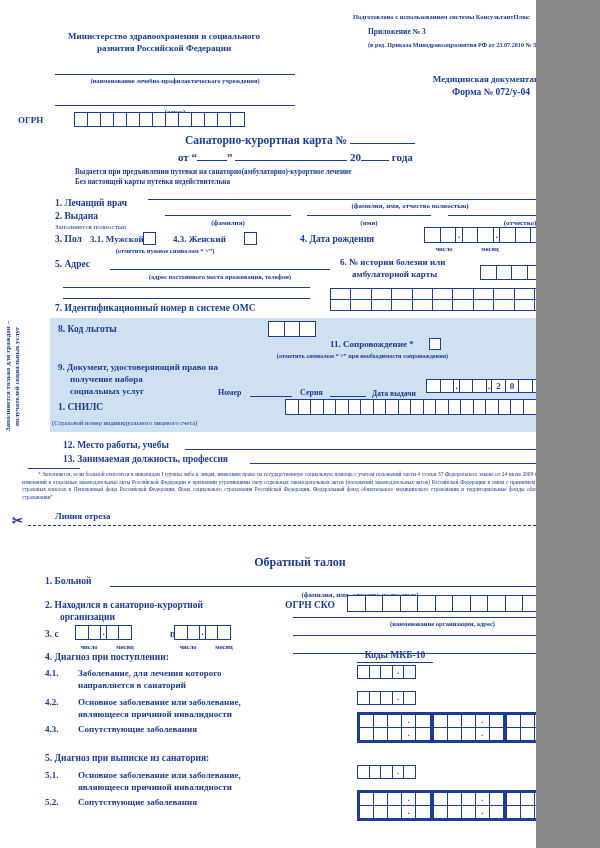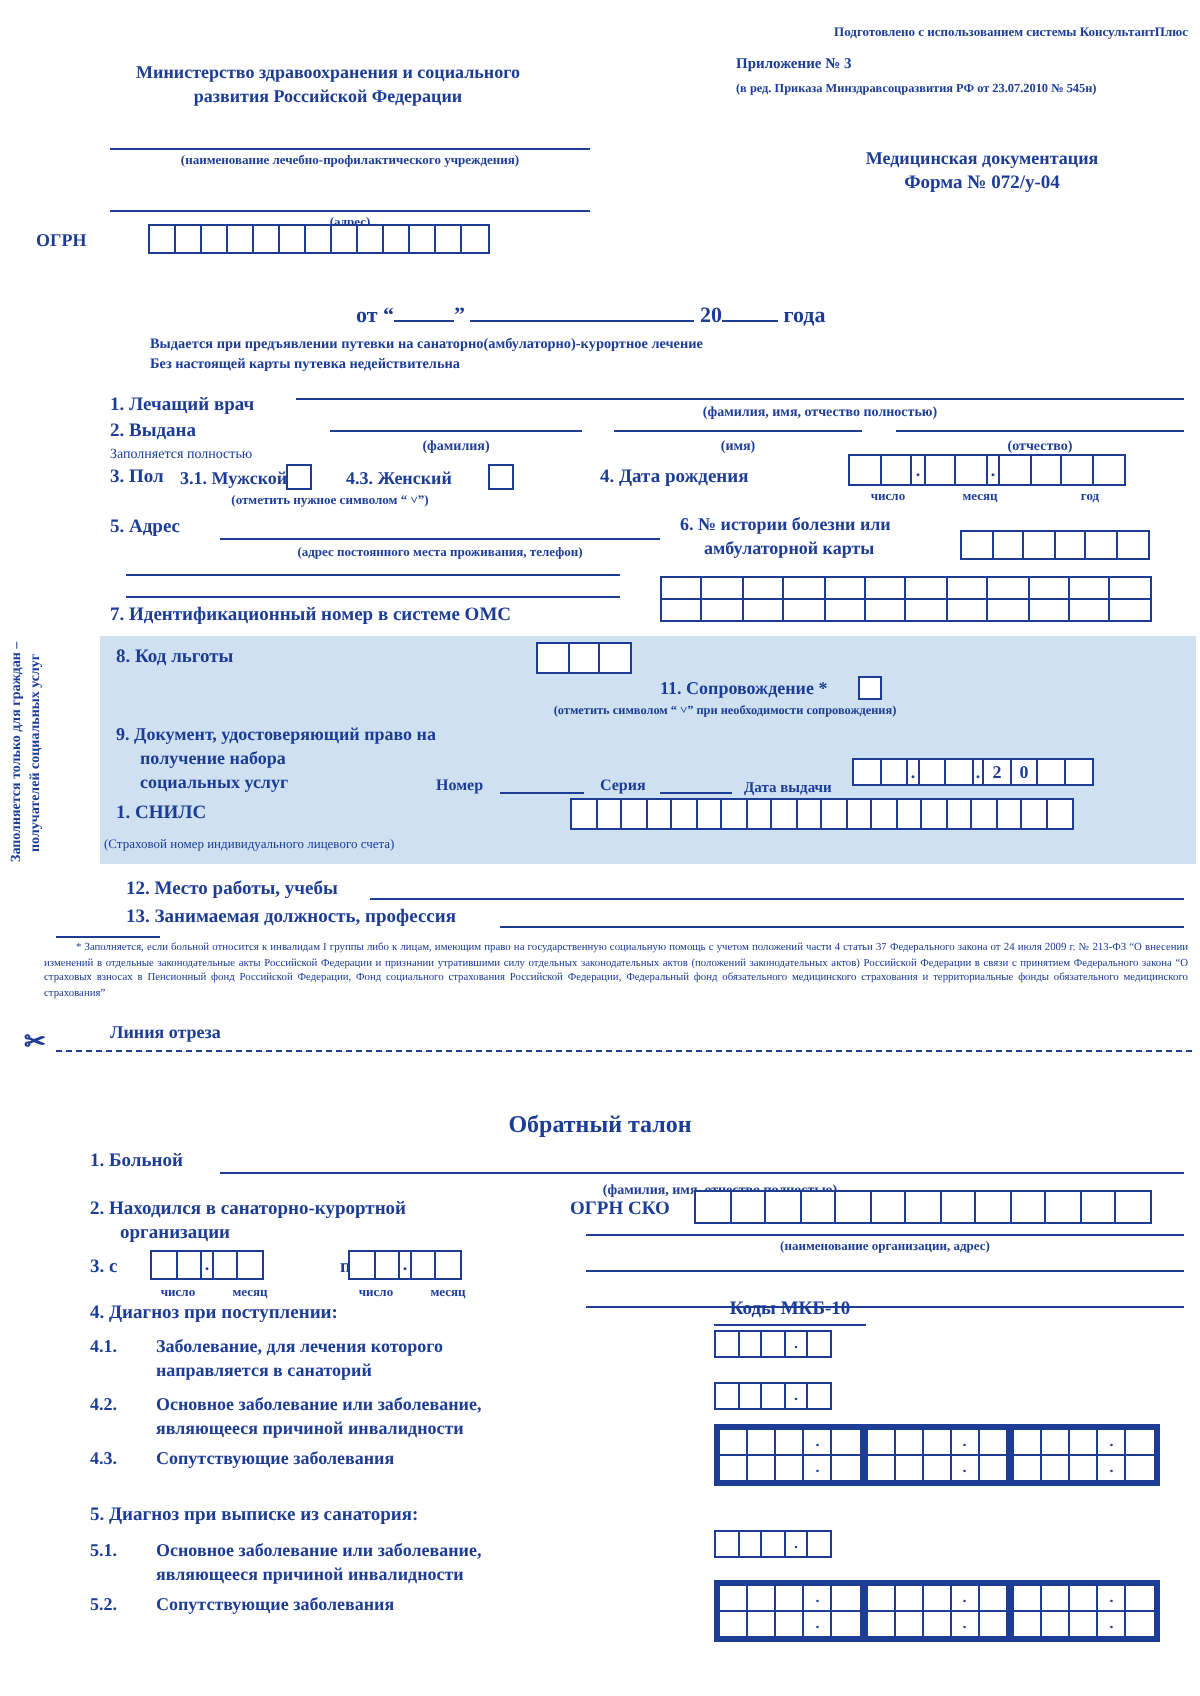--- a/index.html
+++ b/index.html
@@ -1,18 +1,18 @@
 <!DOCTYPE html>
 <html><head>
 <meta charset="utf-8">
 <style>
   :root{ --ink:#1c3c96; --panel:#cfe0f0; }
   *{margin:0;padding:0;box-sizing:border-box;}
   body{background:#888;}
-  .page{position:relative;width:600px;height:848px;background:#fff;overflow:hidden;
+  .page{position:relative;width:536px;height:848px;background:#fff;overflow:hidden;
         font-family:"Liberation Serif","DejaVu Serif",serif;color:var(--ink);font-weight:bold;}
   .a{position:absolute;}
   .c{text-align:center;}
   .r{text-align:right;}
   .line{border-bottom:1.5px solid var(--ink);}
   .bl{display:inline-block;border-bottom:1.5px solid var(--ink);height:11px;vertical-align:baseline;}
   .cells{display:flex;align-items:stretch;}
   .cell{display:inline-block;border:1.5px solid var(--ink);background:#fff;width:15px;height:15px;
         font-size:9px;line-height:13px;text-align:center;color:var(--ink);}
   .cells .cell + .cell{margin-left:-1.5px;}
@@ -80,20 +80,24 @@
       <span class="cell"></span>
       <span class="cell"></span>
       <span class="cell"></span>
       <span class="cell"></span>
       <span class="cell"></span>
       <span class="cell"></span>
       <span class="cell"></span>
       <span class="cell"></span>
     </div>
 
+  <div class="a c f115" style="left:0;top:133px;width:600px;">
+    <span>Санаторно-курортная карта №</span>
+    <span class="bl" style="width:65px;"></span>
+  </div>
   <div class="a f11s" style="left:178px;top:150px;">
     <span>от “</span><span class="bl" style="width:30px;"></span><span>”</span>
     <span class="bl" style="width:112px;"></span>
     <span>20</span><span class="bl" style="width:28px;"></span>
     <span>года</span>
   </div>
   <div class="a f72" style="left:75px;top:168px;">Выдается при предъявлении путевки на санаторно(амбулаторно)-курортное лечение</div>
   <div class="a f72" style="left:75px;top:178px;">Без настоящей карты путевка недействительна</div>
 
   <div class="a f95" style="left:55px;top:198px;">1. Лечащий врач</div>

